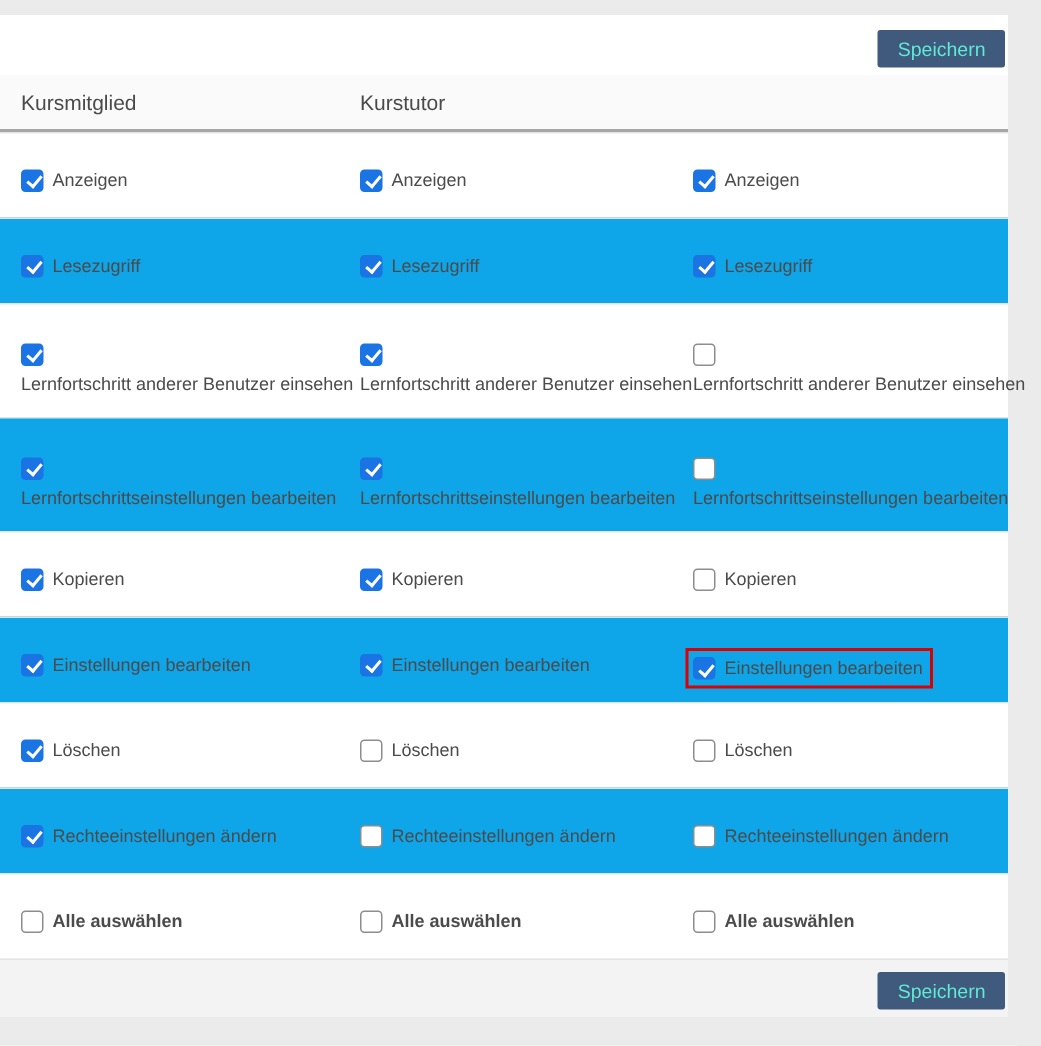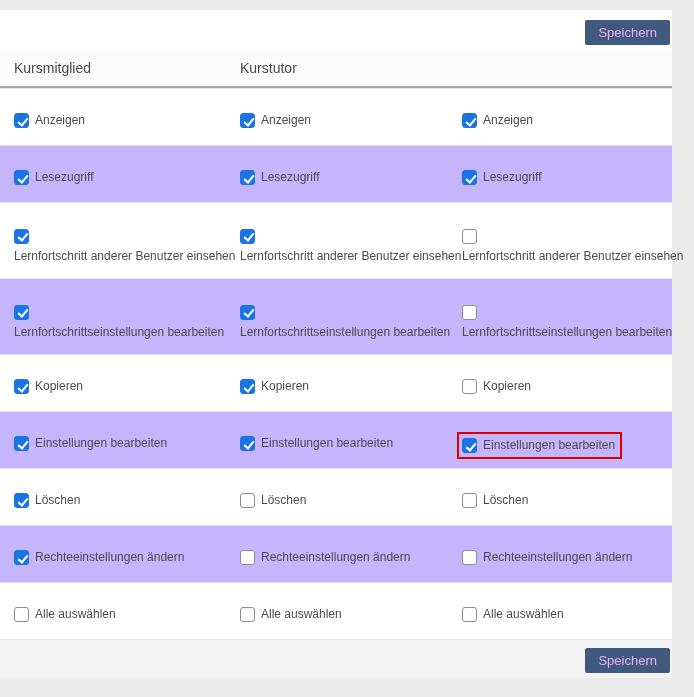--- a/index.html
+++ b/index.html
@@ -12,21 +12,21 @@
     position:relative;
   }
   .panel {
     position:absolute; left:0; top:10px; width:672px;
     background:#ffffff;
   }
   
   .toolbar { position:relative; height:40px; background:#ffffff; }
   .btn {
     position:absolute; right:2px;
-    background:#3f5a7d; color:#f0abfc;
+    background:#3f5a7d; color:#5eead4;
     font-family:"Liberation Sans", sans-serif;
     font-size:13px; line-height:1;
     padding:6px 13px; border:none; border-radius:2px;
     cursor:pointer;
   }
   .toolbar .btn { top:10px; }
   
   .grid {
     display:grid;
     grid-template-columns:226px 222px 1fr;
@@ -43,23 +43,23 @@
     color:#4a4a4a;
   }
   
   .row {
     min-height:57px;
     align-items:center;
     background:#ffffff;
     border-top:1px solid #e3e3e3;
   }
   .row:first-of-type { border-top:none; }
-  .row.alt { background:#c4b5fd; }
+  .row.alt { background:#0ea5e9; }
   .row.tall { min-height:76px; }
-  .row.bold-row .lbl { font-weight:normal; }
+  .row.bold-row .lbl { font-weight:bold; }
   .cell { padding-left:14px; overflow:visible; }
   .wrap { display:inline-flex; align-items:center;margin-top:11px; }
   .cell.stacked .wrap { flex-direction:column; align-items:flex-start; }
   .cell.stacked .cb { margin-bottom:5px; }
   .cell.stacked .lbl { white-space:nowrap; }
   .lbl { font-size:12px; color:#4b4b4b; line-height:15px; }
   
   .cb {
     position:relative;
     width:15px; height:15px; flex:0 0 15px;

